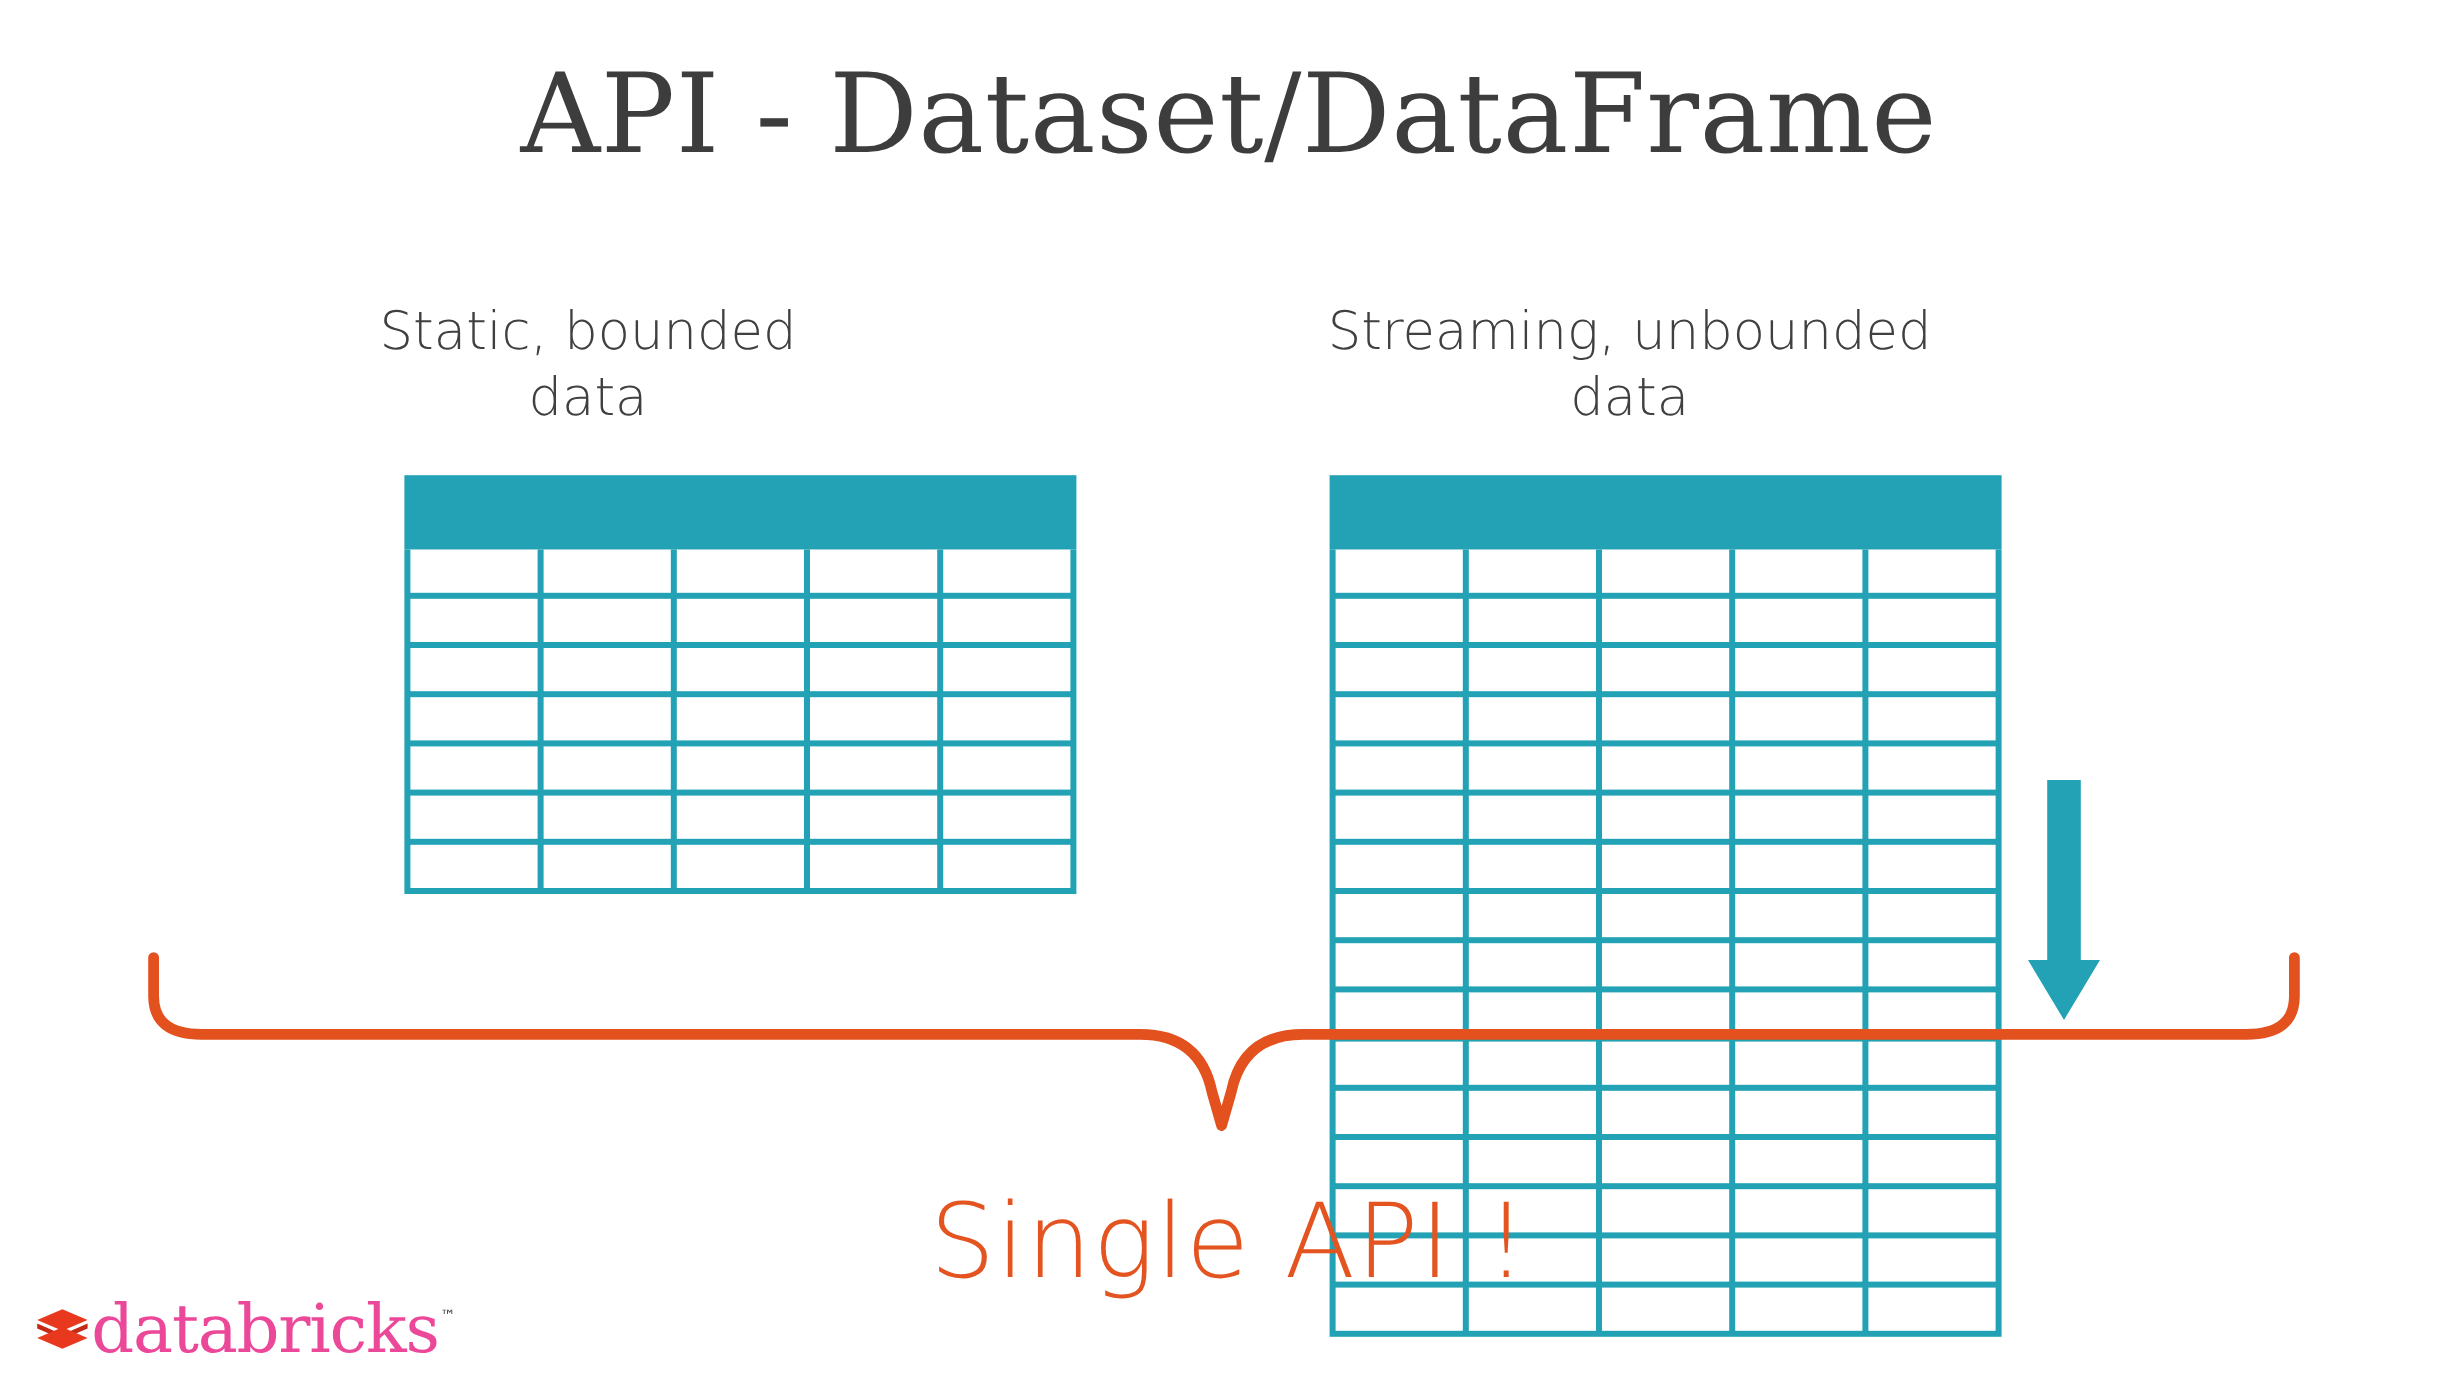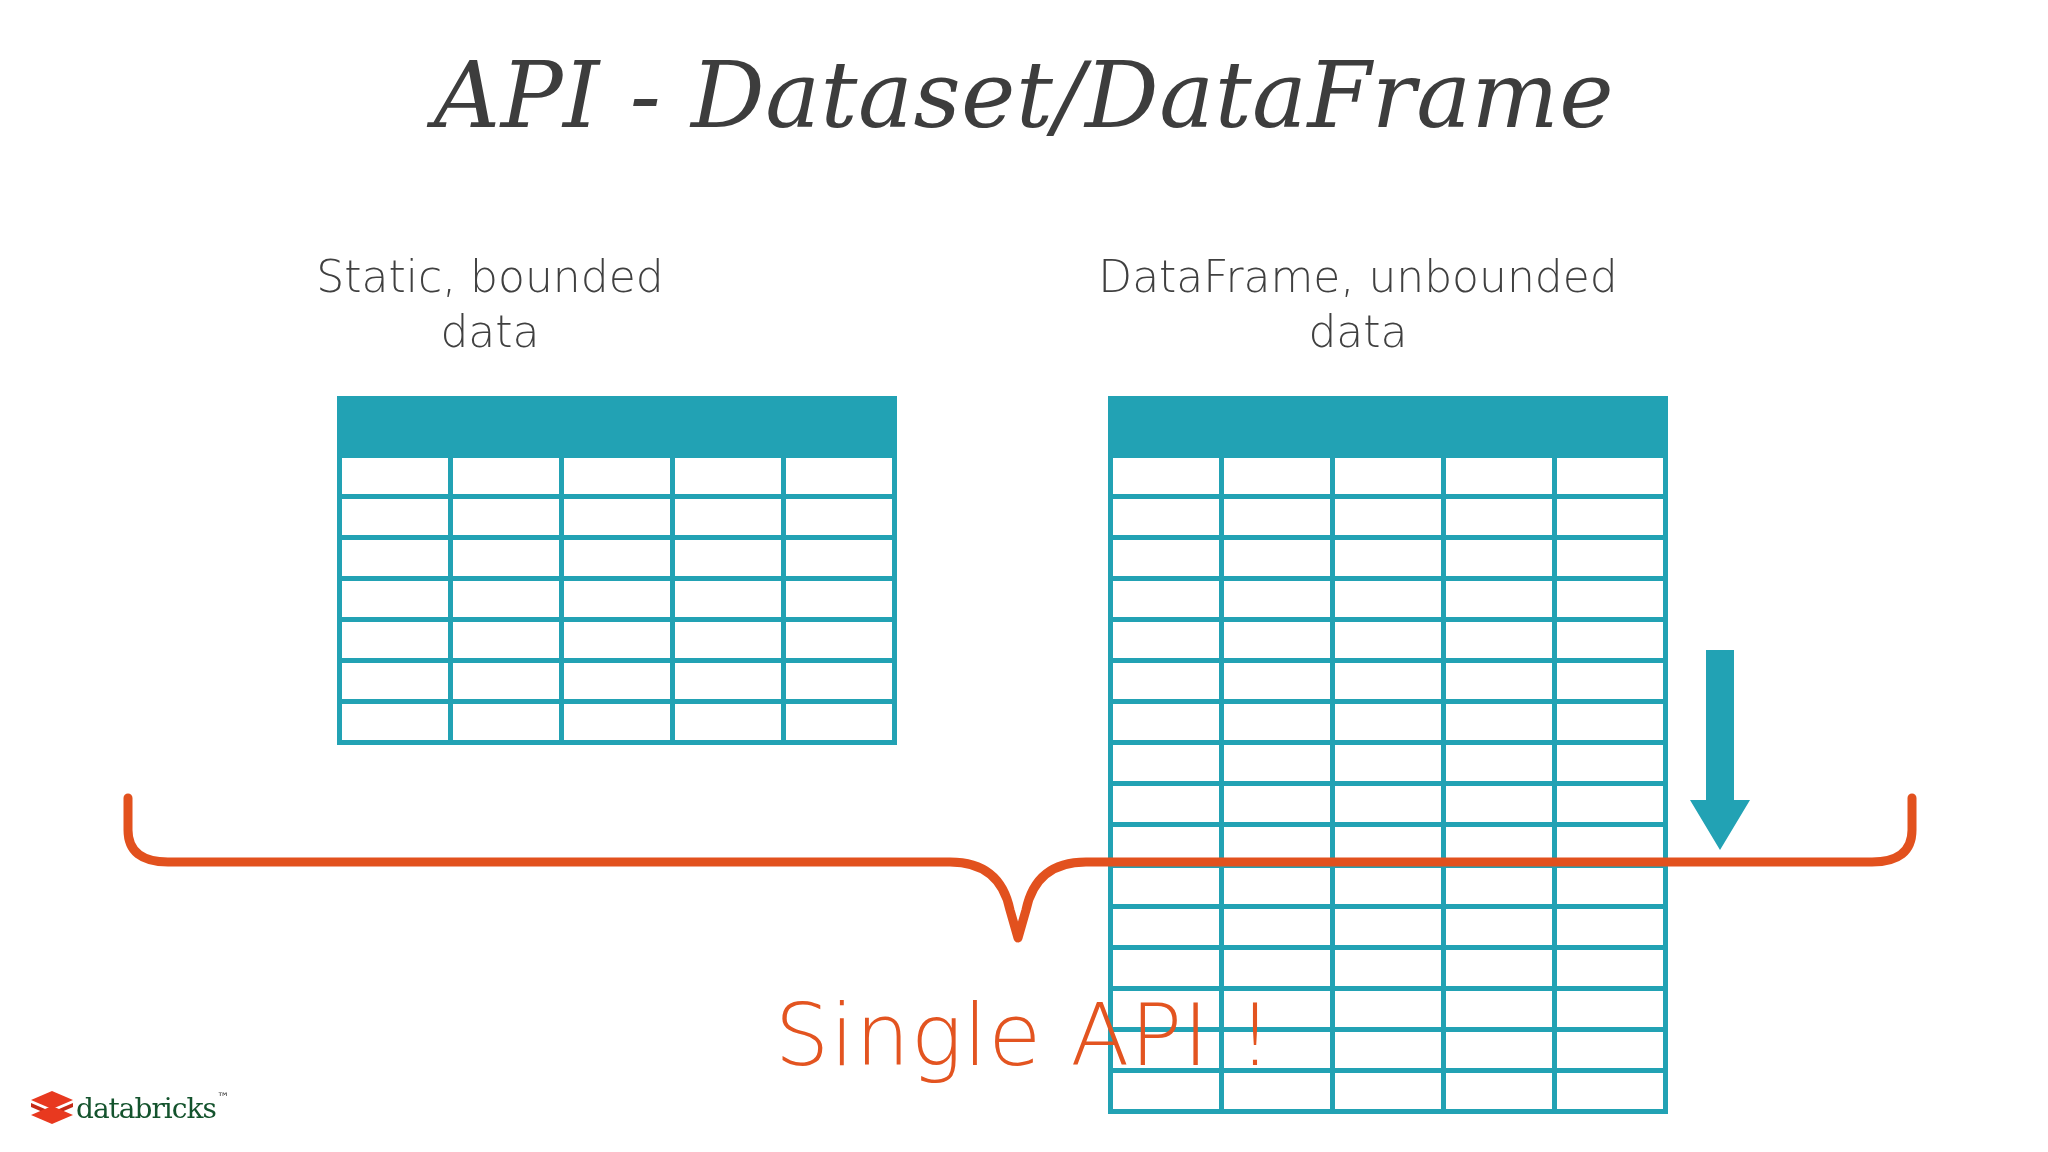--- a/index.html
+++ b/index.html
@@ -31,21 +31,20 @@
     top: 48px;
     width: 2048px;
     text-align: center;
     font-family: "DejaVu Serif", "Liberation Serif", serif;
     font-size: 92px;
     font-weight: 400;
     color: #3d3d3d;
     letter-spacing: 0.5px;
     line-height: 1.05;
     white-space: nowrap;
-    font-style: italic;
   }
 
   
   .caption {
     position: absolute;
     font-family: "DejaVu Sans", "Liberation Sans", sans-serif;
     font-size: 44px;
     font-weight: 300;
     color: #404040;
     text-align: center;
@@ -140,23 +139,23 @@
     position: absolute;
     left: 30px;
     top: 1086px;
     display: flex;
     align-items: center;
     height: 46px;
   }
   .logo-mark { width: 44px; height: 40px; flex: 0 0 auto; }
   .logo-word {
     font-family: "DejaVu Serif", "Liberation Serif", serif;
-    font-size: 28px;
+    font-size: 56px;
     font-weight: 400;
-    color: #14532d;
+    color: #ec4899;
     letter-spacing: -1px;
     line-height: 1;
     margin-left: 2px;
   }
   .logo-tm {
     font-family: "DejaVu Sans", "Liberation Sans", sans-serif;
     font-size: 13px;
     color: #3b3b3b;
     align-self: flex-start;
     margin-top: 4px;
@@ -169,21 +168,21 @@
 <div id="slide">
 
   <div class="slide-title">API - Dataset/DataFrame</div>
 
   <div class="caption caption-left">
     <div>Static, bounded</div>
     <div>data</div>
   </div>
 
   <div class="caption caption-right">
-    <div>DataFrame, unbounded</div>
+    <div>Streaming, unbounded</div>
     <div>data</div>
   </div>
 
   <div class="data-table" id="table-static">
     <div class="table-head"></div>
     <div class="table-grid" style="grid-template-columns: repeat(5, 1fr);">
         <div class="cell"></div>
         <div class="cell"></div>
         <div class="cell"></div>
         <div class="cell"></div>

